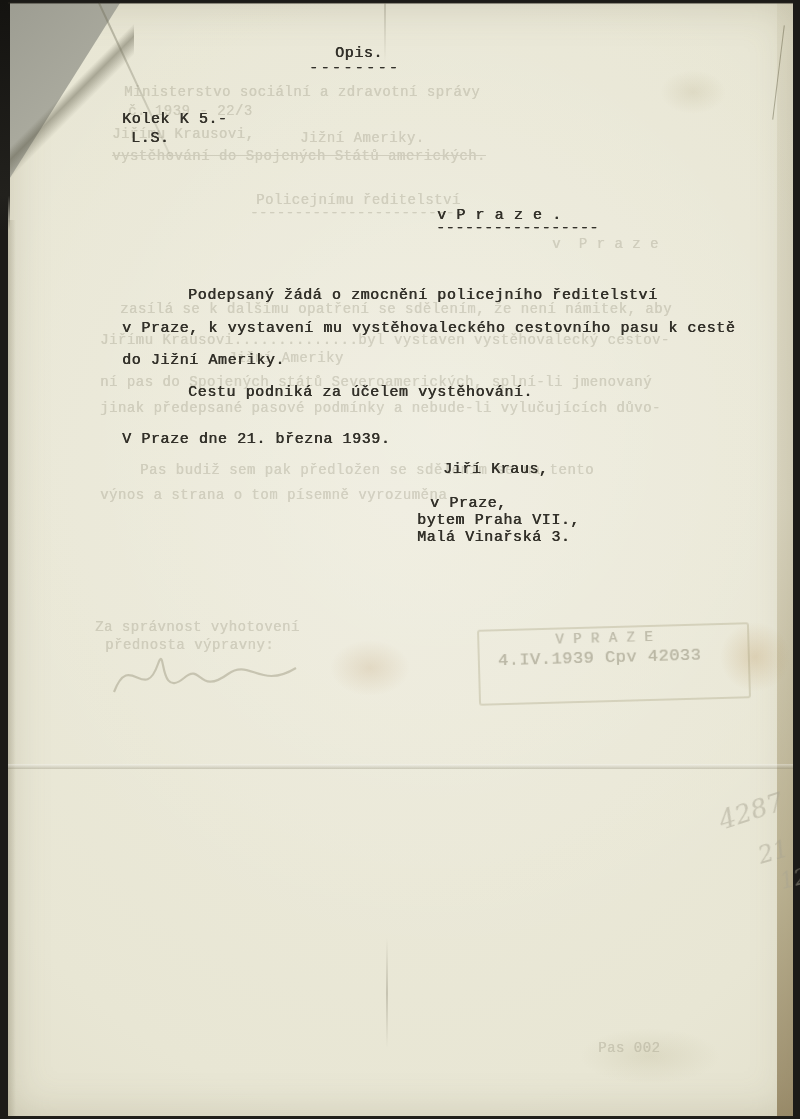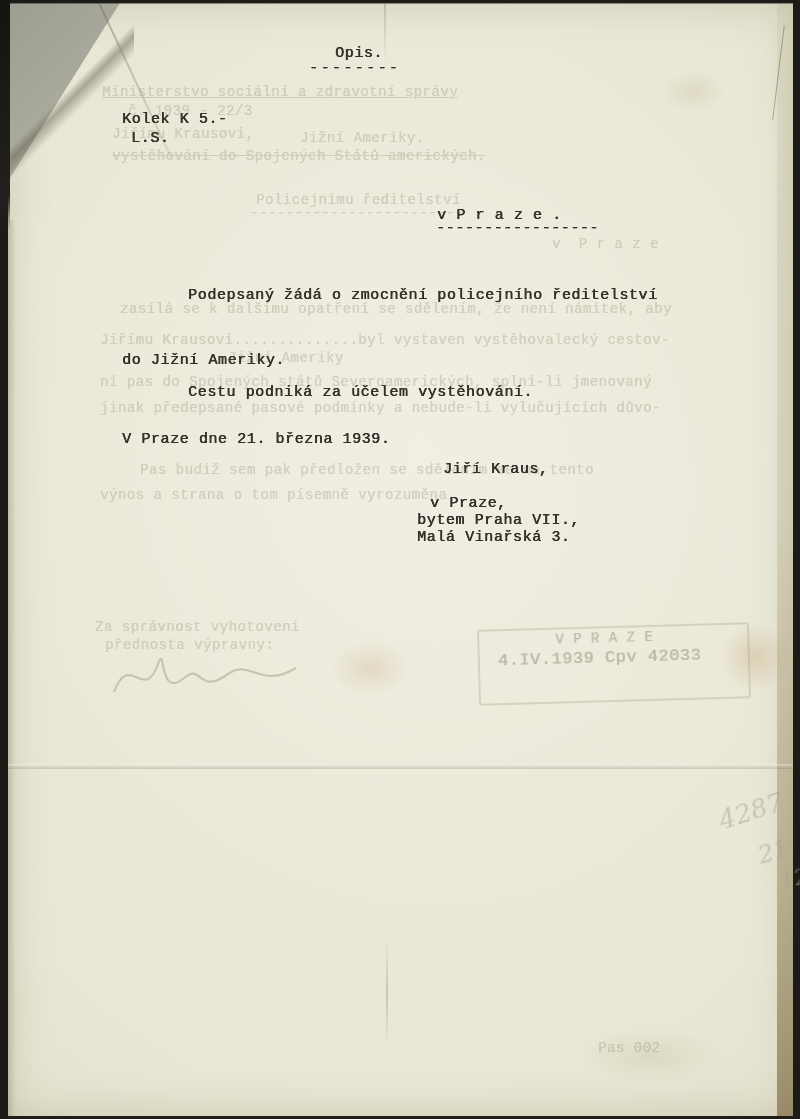--- a/index.html
+++ b/index.html
@@ -72,21 +72,21 @@
 
   <div class="smudge" style="left:330px;top:640px;width:80px;height:56px;border-radius:50%;
               background:radial-gradient(closest-side,rgba(165,120,60,.16),rgba(165,120,60,0));"></div>
   <div class="smudge" style="left:720px;top:622px;width:70px;height:70px;border-radius:50%;
               background:radial-gradient(closest-side,rgba(170,125,55,.22),rgba(170,125,55,0));"></div>
   <div class="smudge" style="left:660px;top:70px;width:66px;height:44px;border-radius:50%;
               background:radial-gradient(closest-side,rgba(150,135,85,.14),rgba(150,135,85,0));"></div>
   <div class="smudge" style="left:580px;top:1028px;width:140px;height:56px;border-radius:50%;
               background:radial-gradient(closest-side,rgba(150,140,95,.14),rgba(150,140,95,0));"></div>
 
-  <div class="line ghost" style="left:102px;top:84px;text-decoration:underline">Ministerstvo sociální a zdravotní správy</div>
+  <div class="line ghost" style="left:124px;top:84px;">Ministerstvo sociální a zdravotní správy</div>
   <div class="line ghost" style="left:128px;top:103px">č. 1939 - 22/3</div>
   <div class="line ghost" style="left:112px;top:126px">Jiřímu Krausovi,</div>
   <div class="line ghost" style="left:300px;top:130px">Jižní Ameriky.</div>
   <div class="line ghost strike" style="left:112px;top:148px">vystěhování do Spojených Států amerických.</div>
   <div class="line ghost" style="left:256px;top:192px">Policejnímu ředitelství</div>
   <div class="line ghost" style="left:250px;top:205px">------------------------</div>
   <div class="line ghost" style="left:552px;top:236px">v  P r a z e</div>
   <div class="line ghost" style="left:120px;top:301px">zasílá se k dalšímu opatření se sdělením, že není námitek, aby</div>
   <div class="line ghost" style="left:100px;top:332px">Jiřímu Krausovi..............byl vystaven vystěhovalecký cestov-</div>
   <div class="line ghost" style="left:228px;top:350px">Jižní Ameriky</div>
@@ -114,20 +114,21 @@
   <div class="line ink" style="left:335px;top:45px">Opis.</div>
   <div class="line ink" style="left:309px;top:60px;letter-spacing:2.4px">--------</div>
 
   <div class="line ink" style="left:122px;top:111px">Kolek K 5.-</div>
   <div class="line ink" style="left:131px;top:130px">L.S.</div>
 
   <div class="line ink" style="left:437px;top:207px">v P r a z e .</div>
   <div class="line ink" style="left:436px;top:220px">-----------------</div>
 
   <div class="line ink" style="left:188px;top:287px">Podepsaný žádá o zmocnění policejního ředitelství</div>
+  <div class="line ink" style="left:122px;top:320px">v Praze, k vystavení mu vystěhovaleckého cestovního pasu k cestě</div>
   <div class="line ink" style="left:122px;top:352px">do Jižní Ameriky.</div>
   <div class="line ink" style="left:188px;top:384px">Cestu podniká za účelem vystěhování.</div>
 
   <div class="line ink" style="left:122px;top:431px">V Praze dne 21. března 1939.</div>
 
   <div class="line ink" style="left:443px;top:461px">Jiří Kraus,</div>
   <div class="line ink" style="left:430px;top:495px">v Praze,</div>
   <div class="line ink" style="left:417px;top:512px">bytem Praha VII.,</div>
   <div class="line ink" style="left:417px;top:529px">Malá Vinařská 3.</div>
 

